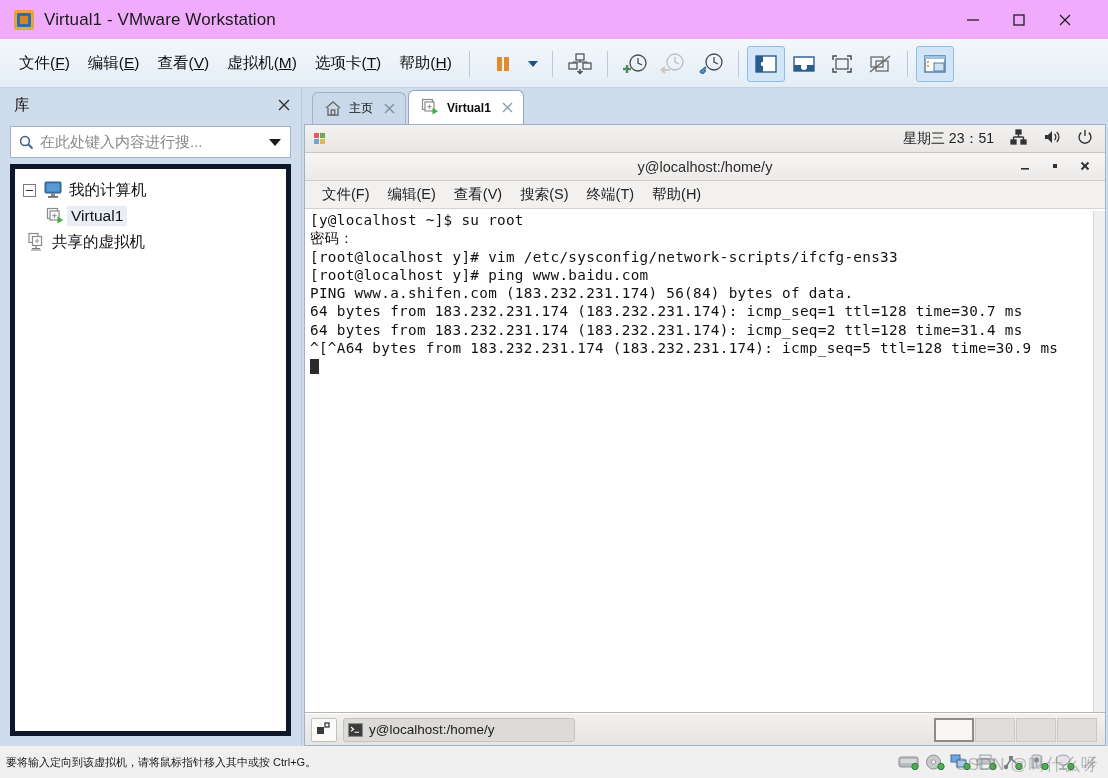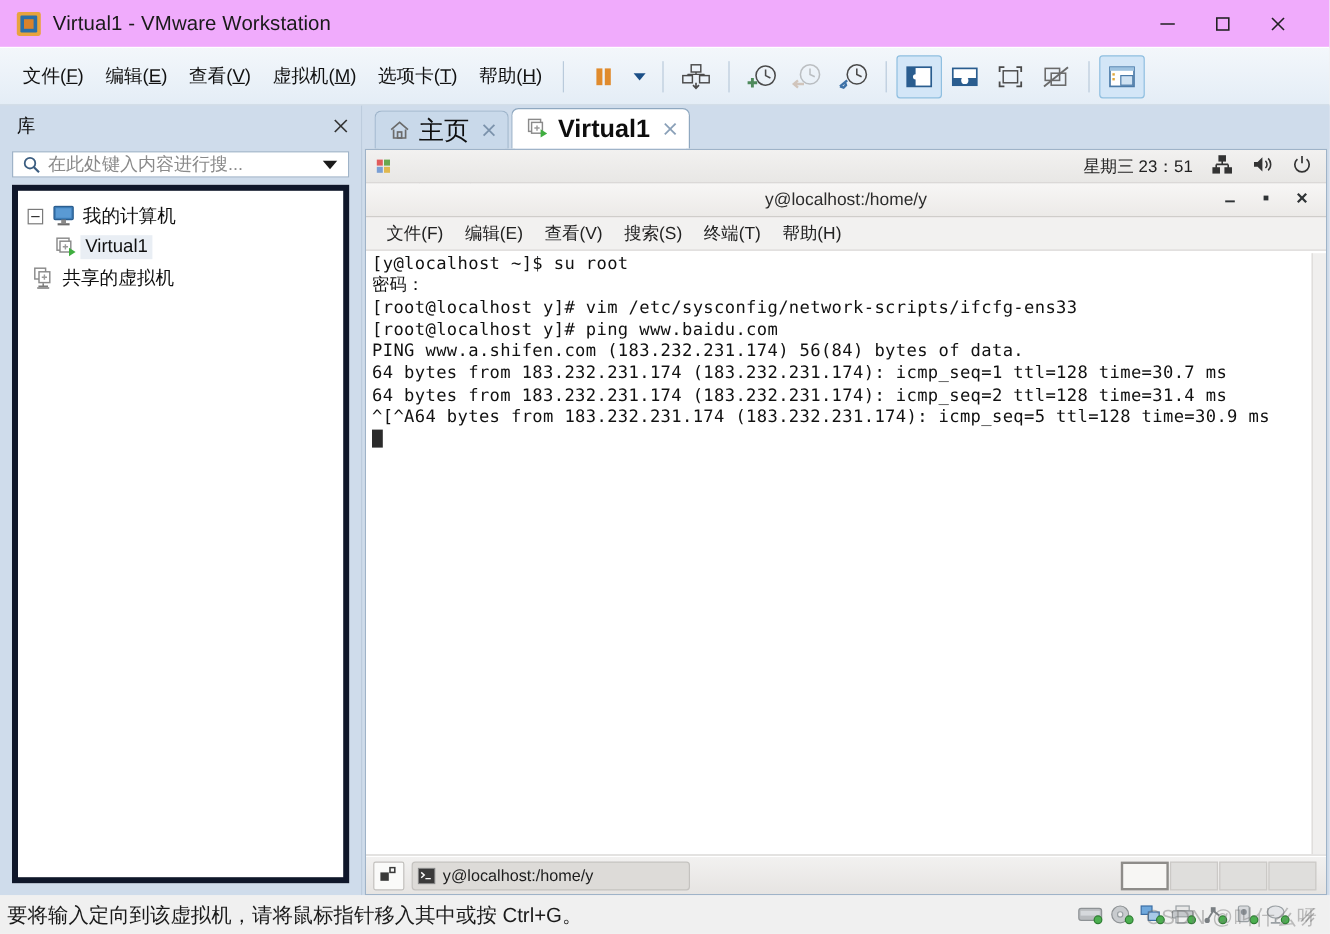--- a/index.html
+++ b/index.html
@@ -122,21 +122,21 @@
   }
   .sb-header {
     height: 34px;
     display: flex; align-items: center;
     padding: 0 10px 0 14px;
   }
   .sb-title { font-size: 15.5px; color: #111; }
   .sb-close { margin-left: auto; color: #333; display: flex; }
   .sb-search-wrap { padding: 4px 10px 6px 10px; }
   .sb-search {
-    height: 22px;
+    height: 32px;
     background: #ffffff;
     border: 1px solid #9fb3c8;
     display: flex; align-items: center;
     padding: 0 6px;
   }
   .sb-search .s-icon { flex: 0 0 auto; display: flex; margin: 0 6px 0 2px; color: #3b5d80; }
   .sb-search .s-text {
     flex: 1 1 auto;
     font-size: 15px;
     color: #8a8a8a;
@@ -203,21 +203,21 @@
     padding-left: 10px;
     background: #cfdceb;
   }
   .tab {
     height: 32px;
     display: flex; align-items: center;
     padding: 0 9px 0 11px;
     border: 1px solid #9db3c9;
     border-bottom: none;
     border-radius: 6px 6px 0 0;
-    font-size: 21px;
+    font-size: 12px;
     color: #0d0d0d;
     background: #c9d9ea;
     margin-right: 2px;
   }
   .tab.active {
     background: #ffffff;
     border-color: #8fa8c0;
     font-weight: bold;
     height: 34px;
   }
@@ -373,21 +373,21 @@
 
   
   .statusbar {
     height: 32px; flex: 0 0 32px;
     background: #f0f0f0;
     display: flex; align-items: center;
     padding: 0 6px 0 6px;
     position: relative;
   }
   .status-text {
-    font-size: 17px; color: #1a1a1a;
+    font-size: 11px; color: #1a1a1a;
     white-space: nowrap;
   }
   .status-icons {
     margin-left: auto;
     display: flex; align-items: center; gap: 4px;
     padding-right: 6px;
   }
   .sicon { width: 22px; height: 18px; display: flex; align-items: center; justify-content: center; position: relative; }
   .grip {
     width: 14px; height: 14px;

